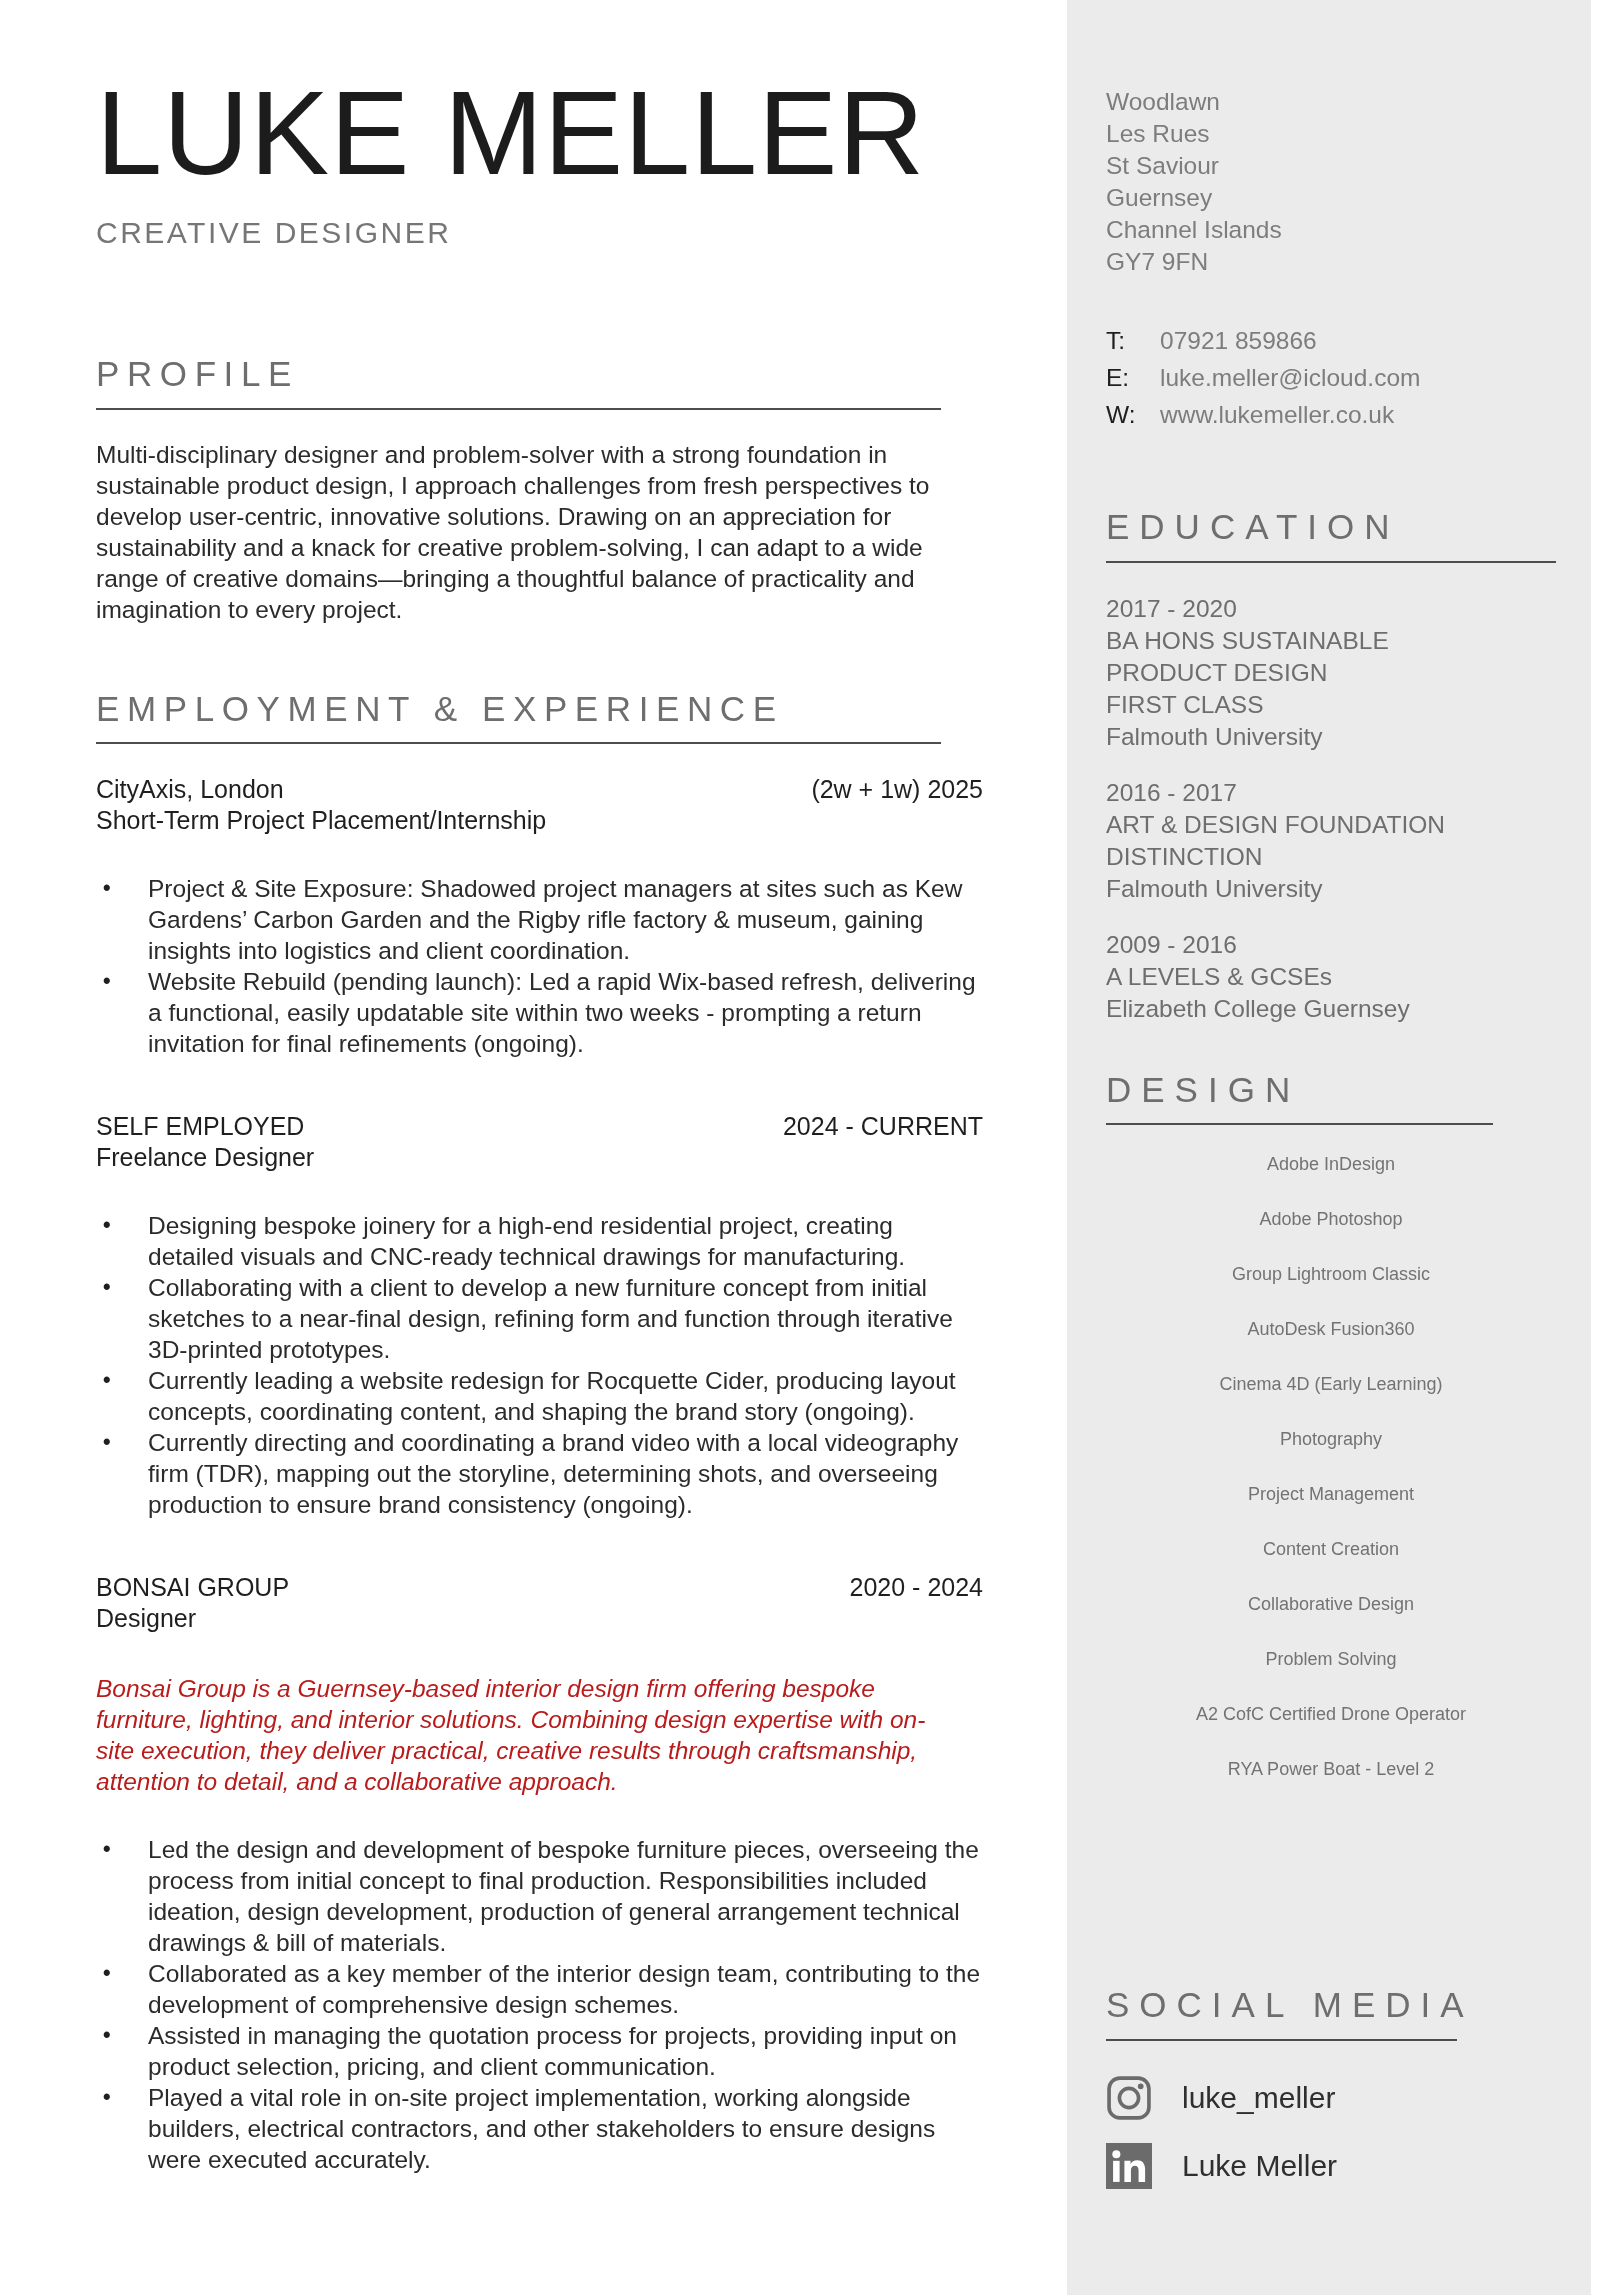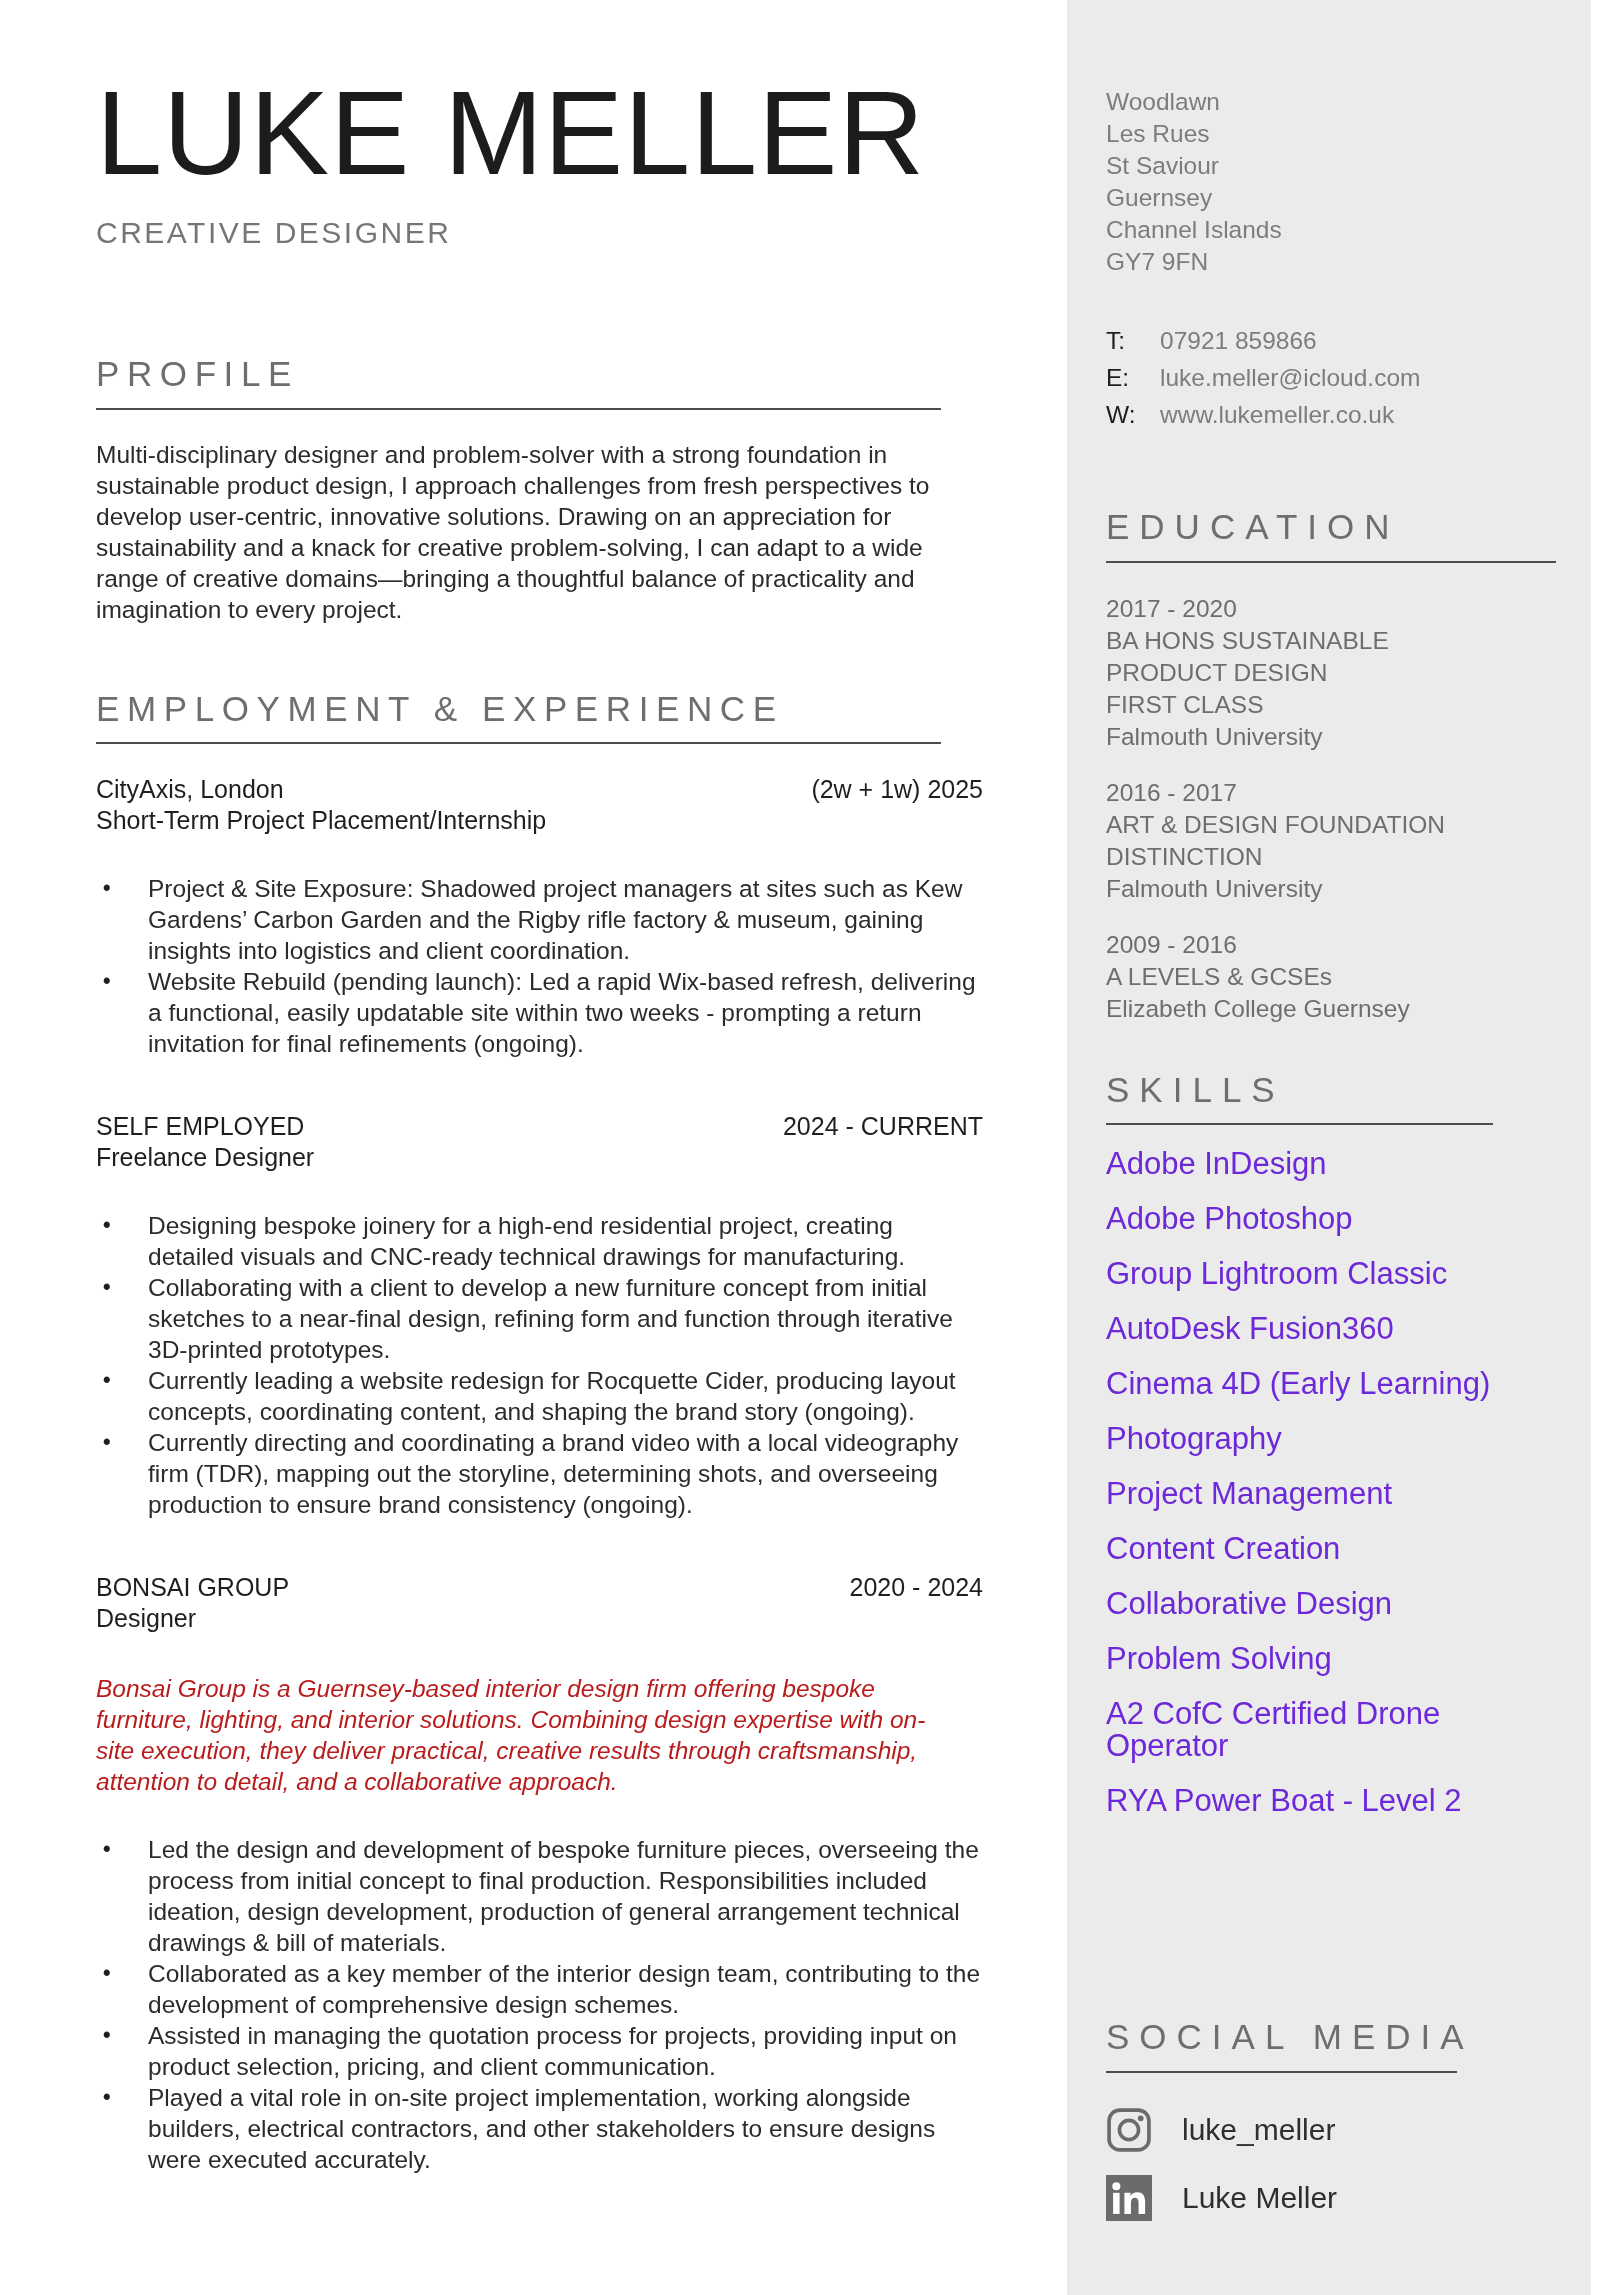--- a/index.html
+++ b/index.html
@@ -40,21 +40,21 @@
   .contact-value { color:#7d7d7d; }
   .sidebar .sec-title { letter-spacing:10px; }
   .sidebar .rule { width:100%; border-top-width:2.5px; }
   .rule-skills { width:86% !important; }
   .rule-social { width:78% !important; }
   .sec-education { margin-top:73px; }
   .edu-entry { margin-top:30px; }
   .edu-entry + .edu-entry { margin-top:24px; }
   .edu-line { font-size:24.5px; line-height:32px; color:#6e6e6e; }
   .sec-skills { margin-top:44px; }
-  .skill { margin-top:23px; font-size:31px; line-height:32px; color:#6d28d9; }
+  .skill { margin-top:23px; font-size:18px; line-height:32px; color:#737373;text-align:center; }
   .skill:first-of-type { margin-top:34px; }
   .sec-social { margin-top:199px; }
   .social-row { display:flex; align-items:center; margin-top:22px; }
   .social-row.first { margin-top:34px; }
   .social-icon { width:46px; height:46px; flex:0 0 auto; }
   .social-handle { margin-left:30px; font-size:30px; color:#2f2f2f; }
 </style>
 </head>
 <body>
 
@@ -157,21 +157,21 @@
       <div class="edu-line">Falmouth University</div>
     </div>
     <div class="edu-entry">
       <div class="edu-line">2009 - 2016</div>
       <div class="edu-line">A LEVELS &amp; GCSEs</div>
       <div class="edu-line">Elizabeth College Guernsey</div>
     </div>
   </div>
 
   <div class="sec-skills">
-    <div class="sec-title">SKILLS</div>
+    <div class="sec-title">DESIGN</div>
     <hr class="rule rule-skills">
     <div class="skill">Adobe InDesign</div>
     <div class="skill">Adobe Photoshop</div>
     <div class="skill">Group Lightroom Classic</div>
     <div class="skill">AutoDesk Fusion360</div>
     <div class="skill">Cinema 4D (Early Learning)</div>
     <div class="skill">Photography</div>
     <div class="skill">Project Management</div>
     <div class="skill">Content Creation</div>
     <div class="skill">Collaborative Design</div>

